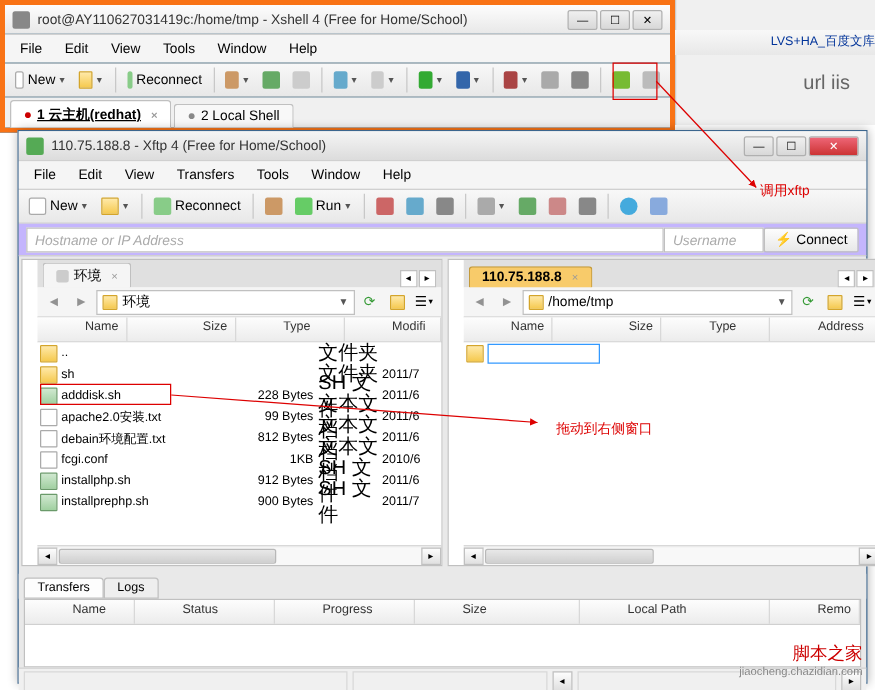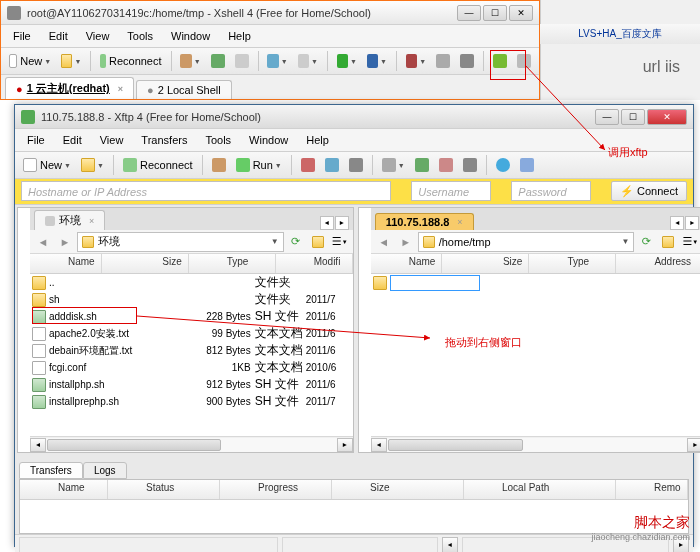--- a/index.html
+++ b/index.html
@@ -1,22 +1,22 @@
 <!DOCTYPE html>
 <html><head>
 <meta charset="utf-8">
 <style>
 * { box-sizing: border-box; margin: 0; padding: 0; font-family: "Microsoft YaHei", Tahoma, sans-serif; font-size: 11px; }
 body { background: #fff; width: 700px; height: 552px; position: relative; overflow: hidden; }
 .bg-partial { position: absolute; top: 0; right: 0; width: 160px; height: 100px; background: #f0f0f0; border-left: 1px solid #ccc; }
-.bg-tab-bar { position: absolute; top: 24px; right: 0; width: 160px; height: 20px; background: linear-gradient(#f8f8f8,#e8e8e8); color: #003399; text-align: center; line-height: 20px; font-size: 10px; }
+.bg-tab-bar { position: absolute; top: 24px; right: 0; width: 160px; height: 20px; background: linear-gradient(#f8f8f8,#e8e8e8); color: #003399; text-align: right; line-height: 20px; font-size: 10px; }
 .bg-text { position: absolute; top: 58px; right: 20px; color: #666; font-size: 16px; }
 
 
-.xshell { position: absolute; top: 0; left: 0; width: 540px; border: 1px solid #f97316; background: #0c4a6e; }
+.xshell { position: absolute; top: 0; left: 0; width: 540px; border: 4px solid #f97316; background: #0c4a6e; }
 .titlebar { height: 24px; background: linear-gradient(#fdfdfd,#e8e8e8); display: flex; align-items: center; padding: 0 6px; border-bottom: 1px solid #d0d0d0; }
 .titlebar .favicon { width: 14px; height: 14px; background: #888; border-radius: 2px; margin-right: 6px; }
 .titlebar .title { flex: 1; font-size: 11px; color: #333; }
 .win-btns { display: flex; gap: 2px; }
 .win-btn { width: 24px; height: 16px; background: linear-gradient(#f0f0f0,#d8d8d8); border: 1px solid #b0b0b0; border-radius: 2px; display: flex; align-items: center; justify-content: center; font-size: 9px; }
 .menubar { height: 22px; display: flex; align-items: center; padding: 0 4px; gap: 2px; background: #f5f5f5; }
 .menu-item { padding: 2px 8px; cursor: default; }
 .toolbar { height: 28px; display: flex; align-items: center; padding: 0 4px; gap: 2px; background: linear-gradient(#f8f8f8,#e8e8e8); border-top: 1px solid #d0d0d0; border-bottom: 1px solid #d0d0d0; }
 .tbtn { height: 22px; min-width: 22px; display: inline-flex; align-items: center; justify-content: center; padding: 0 3px; border: 1px solid transparent; border-radius: 2px; cursor: default; }
 .tbtn .arrow { font-size: 7px; margin-left: 2px; color: #555; }
@@ -24,21 +24,21 @@
 .icon-sq { width: 14px; height: 14px; display: inline-block; border-radius: 2px; }
 .tabbar { height: 24px; display: flex; align-items: flex-end; background: #f0f0f0; padding: 0 4px; }
 .tab { padding: 3px 10px; border: 1px solid #c0c0c0; border-bottom: none; background: #f8f8f8; margin-right: 2px; border-radius: 3px 3px 0 0; display: flex; align-items: center; gap: 4px; font-size: 10px; }
 .tab.active { background: #fff; font-weight: bold; }
 .tab .tx { font-size: 9px; color: #999; margin-left: 4px; }
 
 
 .xftp { position: absolute; top: 104px; left: 14px; width: 680px; height: 443px; border: 1px solid #3c668e; background: #e9e9e9; box-shadow: 0 0 8px rgba(0,0,0,0.3); }
 .xftp .titlebar { background: linear-gradient(#f5f5f5,#dcdcdc); }
 .xftp .win-btns .close { background: linear-gradient(#e67,#c33); color: #fff; width: 40px; }
-.addr-bar { height: 26px; display: flex; padding: 2px 6px; gap: 20px; background: #fde047; border-bottom: 1px solid #d0d0d0; }
+.addr-bar { height: 26px; display: flex; align-items: center; padding: 2px 6px; gap: 0; background: #c4b5fd; border-bottom: 1px solid #d0d0d0; }
 .addr-input { height: 20px; border: 1px solid #c0c0c0; background: #fff; padding: 0 6px; color: #aaa; font-style: italic; flex: 1; line-height: 20px; overflow: hidden; }
 .addr-input.cred { flex: 0 0 80px; }
 .addr-btn { height: 20px; padding: 0 8px; border: 1px solid #c0c0c0; background: linear-gradient(#fdfdfd,#e8e8e8); display: flex; align-items: center; gap: 3px; border-radius: 2px; }
 
 .panes { display: flex; height: 250px; }
 .pane { flex: 1; display: flex; flex-direction: column; border: 1px solid #c0c0c0; margin: 2px; background: #fff; padding-left: 12px; }
 .pane-tabs { height: 22px; display: flex; align-items: flex-end; background: #e0e0e0; padding: 0 4px; }
 .ptab { padding: 2px 10px; font-size: 10px; background: #f8cb6a; border: 1px solid #c49a3a; border-bottom: none; border-radius: 3px 3px 0 0; display: flex; align-items: center; gap: 4px; }
 .ptab .px { color: #999; font-size: 9px; margin-left: 4px; }
 .pane-tabs .nav { margin-left: auto; display: flex; gap: 1px; }
@@ -52,21 +52,21 @@
 .file-header .col { padding: 2px 6px; border-right: 1px solid #d8d8d8; font-size: 10px; color: #333; margin-left: 32px; }
 .col.name { flex: 1; }
 .col.size { width: 55px; text-align: right; }
 .col.type { width: 55px; }
 .col.mod { width: 45px; }
 .file-list { flex: 1; overflow: auto; background: #fff; }
 .file-row { height: 17px; display: flex; align-items: center; padding: 0 2px; }
 .file-row .fi { width: 14px; height: 14px; margin-right: 3px; display: inline-block; }
 .file-row .fn { flex: 1; font-size: 10px; }
 .file-row .fs { width: 55px; text-align: right; font-size: 10px; }
-.file-row .ft { width: 55px; font-size: 12px; padding-left: 4px; }
+.file-row .ft { width: 55px; font-size: 16px; padding-left: 4px; }
 .file-row .fm { width: 45px; font-size: 10px; }
 .icon-folder { background: linear-gradient(#ffe9a8,#f5c94e); border: 1px solid #d4a52a; border-radius: 1px; }
 .icon-file { background: #fff; border: 1px solid #aaa; border-radius: 1px; }
 .icon-sh { background: linear-gradient(#d0e8d0,#a0d0a0); border: 1px solid #6a9a6a; border-radius: 1px; }
 .hscroll { height: 16px; background: #f0f0f0; border-top: 1px solid #d8d8d8; display: flex; align-items: center; }
 .hscroll .sbtn { width: 16px; height: 14px; background: linear-gradient(#fdfdfd,#e0e0e0); border: 1px solid #c0c0c0; text-align: center; font-size: 8px; line-height: 12px; }
 .hscroll .strack { flex: 1; height: 14px; background: #f8f8f8; display: flex; }
 .hscroll .sthumb { width: 60%; height: 12px; margin: 1px; background: linear-gradient(#e8e8e8,#d0d0d0); border: 1px solid #b8b8b8; border-radius: 2px; }
 
 .rename-field { position: absolute; border: 1px solid #3399ff; background: #fff; padding: 0 2px; font-size: 10px; height: 16px; line-height: 15px; min-width: 90px; }
@@ -249,21 +249,20 @@
     <div class="tbtn">
         <span class="icon-sq" style="background:#4ad;border-radius:50%"></span>
       </div>
     <div class="tbtn">
         <span class="icon-sq" style="background:#8ad"></span>
       </div>
   </div>
   <div class="addr-bar">
     <div class="addr-input">Hostname or IP Address</div>
     <div class="addr-input cred">Username</div>
-    <div class="addr-input cred">Password</div>
     <div class="addr-btn">
         <span style="color:#e90">⚡</span>
         <span>Connect</span>
       </div>
   </div>
 
   <div class="panes">
 
     <div class="pane" style="position:relative">
       <div class="pane-tabs">

